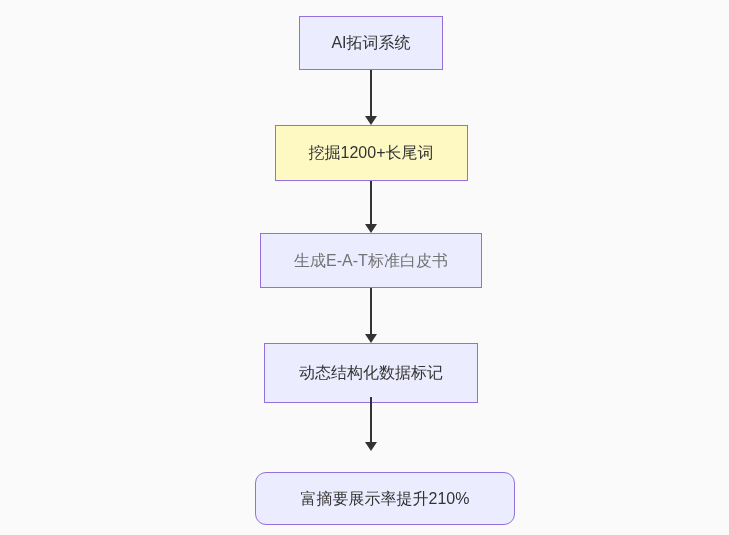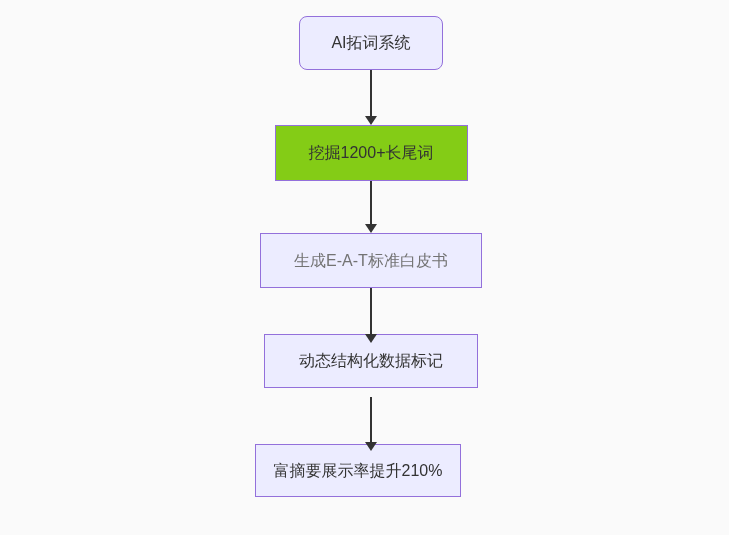--- a/index.html
+++ b/index.html
@@ -48,37 +48,37 @@
     border-left: 6px solid transparent;
     border-right: 6px solid transparent;
     border-top: 9px solid #333333;
   }
 </style>
 </head>
 <body style="background: rgb(250, 250, 250);">
 
 <div class="canvas">
 
-    <div class="flow-node" style="left: 299px; top: 16px; width: 144px; height: 54px; background: rgb(236, 236, 255); border-color: rgb(147, 112, 219); border-radius: 8px;">
+    <div class="flow-node" style="left: 299px; top: 16px; width: 144px; height: 54px; background: rgb(236, 236, 255); border-color: rgb(147, 112, 219);">
       <span class="flow-node-label" style="color: rgb(51, 51, 51);">AI拓词系统</span>
     </div>
 
-    <div class="flow-node" style="left: 274.5px; top: 125px; width: 193px; height: 56px; background: #84cc16; border-color: rgb(147, 112, 219);">
+    <div class="flow-node" style="left: 274.5px; top: 125px; width: 193px; height: 56px; background: #fef9c3; border-color: rgb(147, 112, 219);">
       <span class="flow-node-label" style="color: rgb(51, 51, 51);">挖掘1200+长尾词</span>
     </div>
 
     <div class="flow-node" style="left: 260px; top: 233px; width: 222px; height: 55px; background: rgb(236, 236, 255); border-color: rgb(147, 112, 219);">
       <span class="flow-node-label" style="color: #737373;">生成E-A-T标准白皮书</span>
     </div>
 
-    <div class="flow-node" style="left: 264px; top: 334px; width: 214px; height: 54px; background: rgb(236, 236, 255); border-color: rgb(147, 112, 219);">
+    <div class="flow-node" style="left: 264px; top: 343px; width: 214px; height: 60px; background: rgb(236, 236, 255); border-color: rgb(147, 112, 219);">
       <span class="flow-node-label" style="color: rgb(51, 51, 51);">动态结构化数据标记</span>
     </div>
 
-    <div class="flow-node" style="left: 255px; top: 444px; width: 206px; height: 53px; background: rgb(236, 236, 255); border-color: rgb(147, 112, 219);">
+    <div class="flow-node" style="left: 255px; top: 472px; width: 260px; height: 53px; background: rgb(236, 236, 255); border-color: rgb(147, 112, 219); border-radius: 11px;">
       <span class="flow-node-label" style="color: rgb(51, 51, 51);">富摘要展示率提升210%</span>
     </div>
 
     <div class="flow-edge">
       <div class="edge-line" style="left: 370px; top: 70px; height: 46px; background: rgb(51, 51, 51);"></div>
       <div class="edge-head" style="left: 365px; top: 116px; border-top-color: rgb(51, 51, 51);"></div>
     </div>
 
     <div class="flow-edge">
       <div class="edge-line" style="left: 370px; top: 181px; height: 43px; background: rgb(51, 51, 51);"></div>

